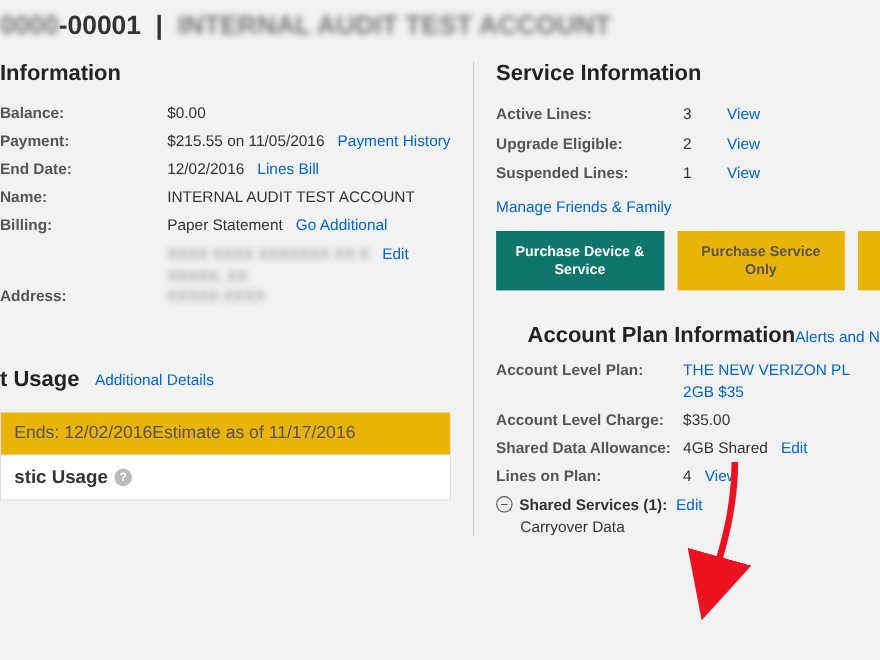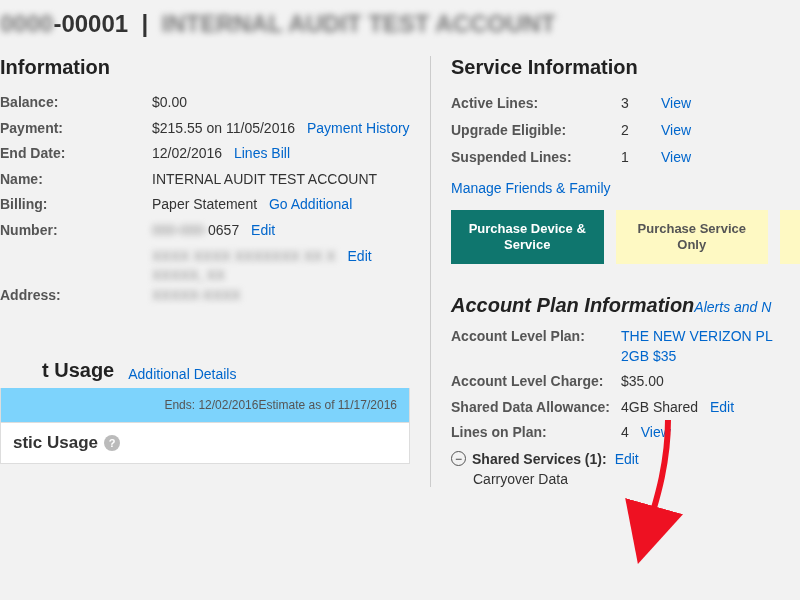--- a/index.html
+++ b/index.html
@@ -83,41 +83,41 @@
     align-items:center;
     justify-content:center;
     text-align:center;
     font-weight:bold;
     font-size:13px;
     cursor:pointer;
     padding:4px 6px;
     line-height:1.2;
   }
   .btn.primary{ background:#0f766e; color:#fff;}
-  .btn.secondary{ background:#fef9c3; color:#555;margin-left:10px;}
+  .btn.secondary{ background:#eab308; color:#555;margin-left:10px;}
   .usage-sec{ margin-top:54px;}
-  .usage-head{ display:flex; align-items:flex-end; margin-bottom:6px;padding-left:42px;}
+  .usage-head{ display:flex; align-items:center; margin-bottom:18px;}
   .usage-head h2{ margin-right:14px;}
   .tab-bar{ display:flex; background:#fff; border:1px solid #ddd;}
   .tab{
     padding:14px 12px;
     font-weight:bold;
     font-size:15px;
     color:#cd040b;
     border-top:3px solid #cd040b;
     background:#fff;
   }
   .bill-cycle{
-    background:#7dd3fc;
+    background:#eab308;
     border:1px solid #ddd;
     border-top:none;
     padding:10px 12px;
     display:flex;
-    justify-content:flex-end;
-    font-size:12px;
+    justify-content:flex-start;
+    font-size:16px;
     color:#555;
   }
   .domestic{
     background:#fff;
     border:1px solid #ddd;
     border-top:none;
     padding:10px 12px;
     font-size:17px;
     font-weight:bold;
     color:#333;
@@ -130,21 +130,21 @@
     border-radius:50%;
     background:#bbb;
     color:#fff;
     font-size:11px;
     align-items:center;
     justify-content:center;
     margin-left:6px;
     font-weight:bold;
   }
   .plan-sec{ margin-top:30px;}
-  .plan-head{ display:flex; align-items:baseline; justify-content:flex-start;font-style:italic;}
+  .plan-head{ display:flex; align-items:baseline; justify-content:flex-end;}
   .plan-row{ display:flex; margin-bottom:6px; line-height:1.4;}
   .plan-row .kv-label{ width:170px;}
   .plan-row .kv-value{ flex:1;}
   .shared-svc{
     display:flex;
     align-items:center;
     margin-top:8px;
     margin-bottom:4px;
   }
   .minus-icon{
@@ -200,27 +200,20 @@
       </div>
       <div class="kv-row">
         <div class="kv-label">Name:</div>
         <div class="kv-value">INTERNAL AUDIT TEST ACCOUNT</div>
       </div>
       <div class="kv-row">
         <div class="kv-label">Billing:</div>
         <div class="kv-value">
           <span>Paper Statement</span>
           <a class="link">Go Additional</a>
-        </div>
-      </div>
-      <div class="kv-row">
-        <div class="kv-label">Number:</div>
-        <div class="kv-value">
-          <span class="blurred">000-000-</span><span>0657</span>
-          <a class="link">Edit</a>
         </div>
       </div>
       <div class="kv-row">
         <div class="kv-label">Address:</div>
         <div class="kv-value">
           <span class="blurred">XXXX XXXX XXXXXXX XX X</span>
           <a class="link">Edit</a><br>
           <span class="blurred">XXXXX, XX</span><br>
           <span class="blurred">XXXXX-XXXX</span>
         </div>

